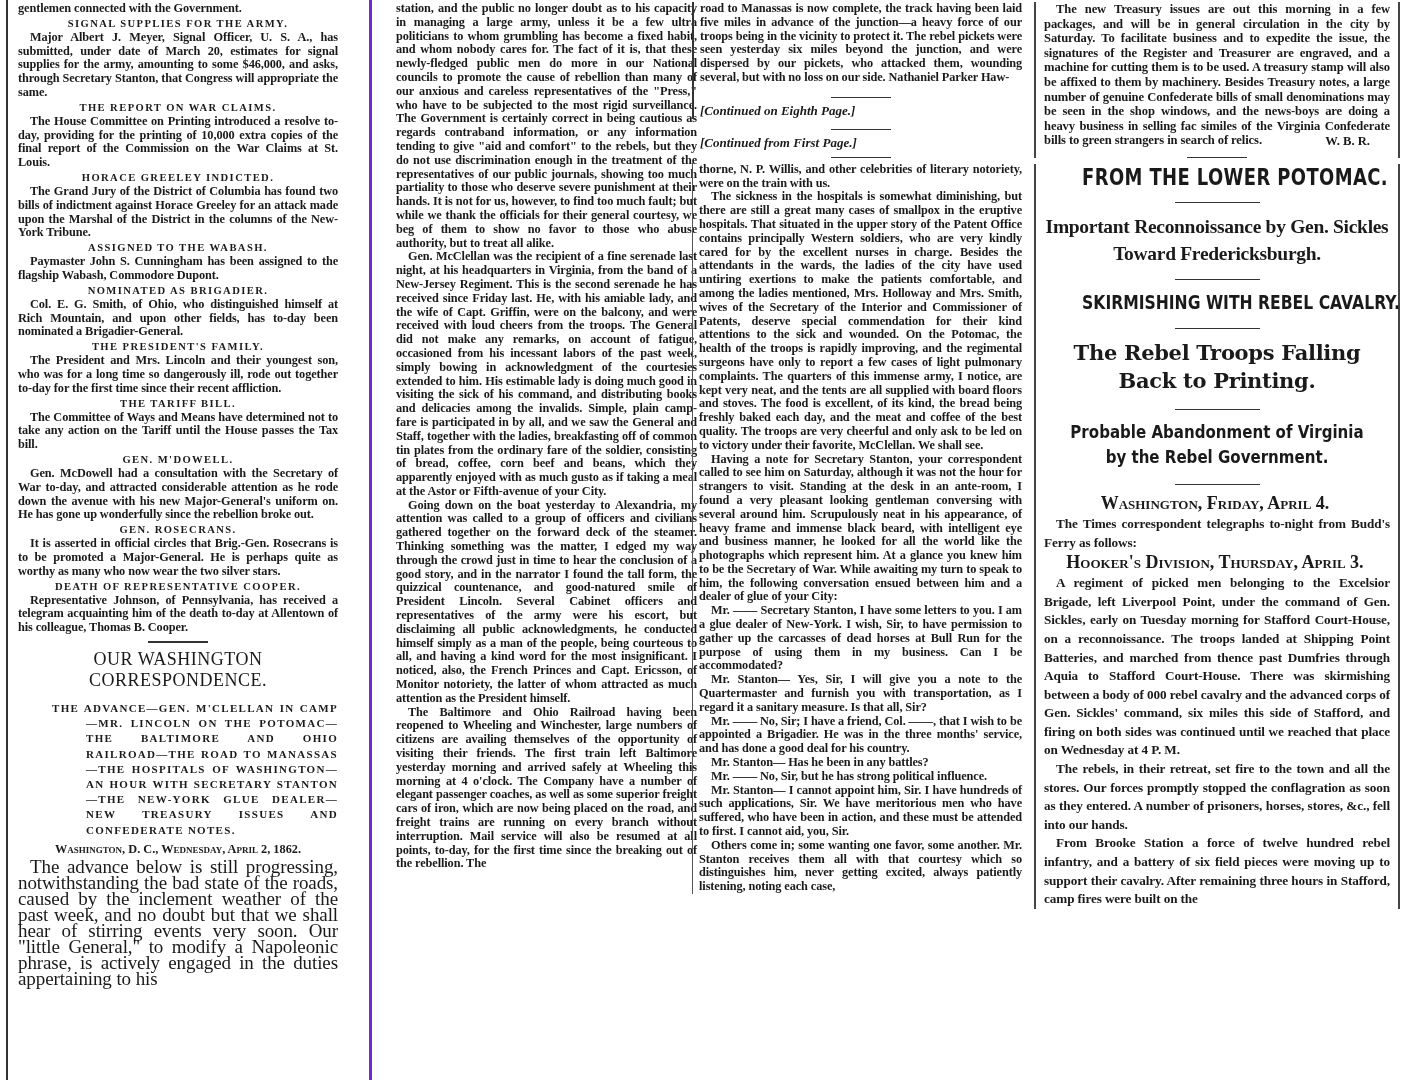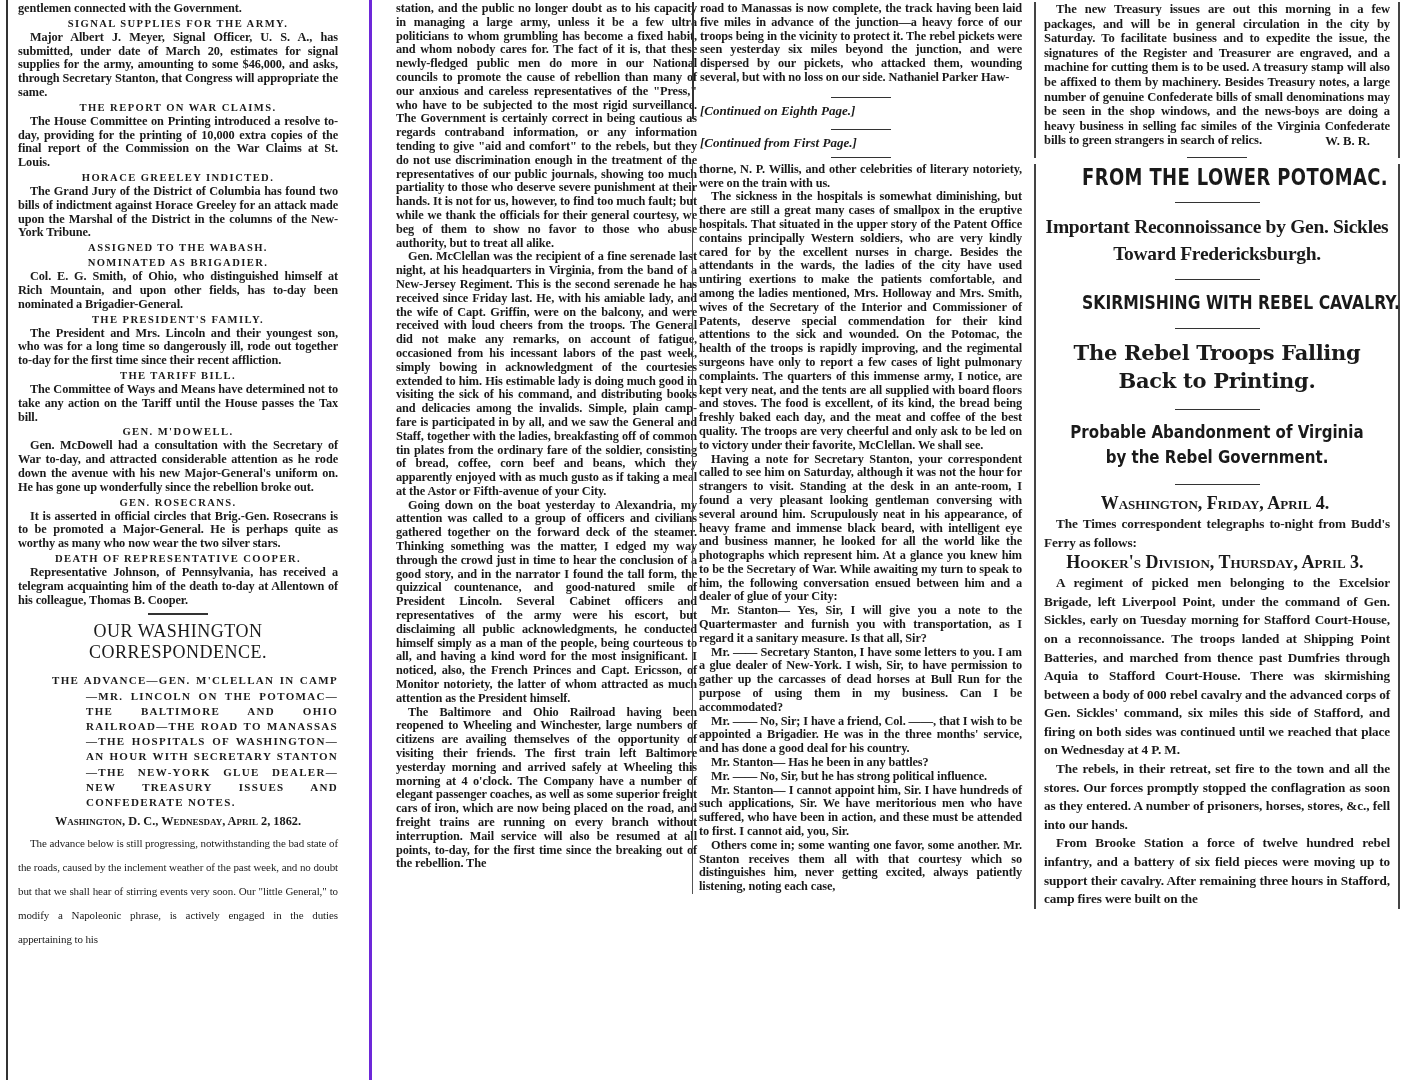--- a/index.html
+++ b/index.html
@@ -11,21 +11,21 @@
   .c3 { left:692px; width:336px; padding:2px 6px 0 8px; }
   .c4 { left:1034px; width:366px; padding:2px 6px 0 8px; }
   .c3-top { border-left:2px solid #333; padding-left:6px; margin-left:-8px; }
   .c3-bot { border-left:1px solid #555; padding-left:6px; margin-left:-8px; }
   p { margin:0; font-size:12.3px; line-height:13.8px; text-align:justify; font-weight:bold; text-indent:12px; letter-spacing:-0.1px; }
   p.ni { text-indent:0; }
   .head { text-align:center; font-size:10.6px; line-height:14px; letter-spacing:1.4px; font-weight:bold; margin:1px 0 0; }
   .bighead { text-align:center; font-size:18px; letter-spacing:0.5px; margin:6px 0 10px; font-weight:normal; }
   .subhead { font-size:11px; letter-spacing:1.3px; font-weight:bold; line-height:15.2px; text-align:justify; padding-left:34px; text-indent:-34px; margin-left:34px; }
   .dateline { text-align:center; font-size:12.3px; font-weight:bold; margin:4px 0 2px; }
-  .lead { font-size:11px; line-height:24px; font-weight:normal; }
+  .lead { font-size:19px; line-height:16px; font-weight:normal; }
   .rule { width:60px; height:2px; background:#333; margin:6px auto 5px; }
   .cont { text-align:left; font-style:italic; font-size:13px; margin:4px 0; font-weight:bold; }
   .box { border-left:2px solid #444; border-right:2px solid #444; padding:0 8px; margin-left:-8px; margin-right:-6px; }
   .box-top { border-left:2px solid #444; border-right:2px solid #444; padding:0 8px; margin-left:-8px; margin-right:-6px; }
   .h-potomac { font-family:"DejaVu Sans", sans-serif; font-weight:bold; font-size:23px; text-align:center; letter-spacing:0.5px; transform:scaleX(0.78); margin:6px 0 4px; white-space:nowrap; }
   .h-recon { font-family:"Liberation Serif", serif; font-weight:bold; font-size:19.5px; text-align:center; line-height:27px; letter-spacing:-0.3px; }
   .h-skirm { font-family:"DejaVu Sans", sans-serif; font-weight:bold; font-size:20px; text-align:center; transform:scaleX(0.78); white-space:nowrap; margin:2px 0; }
   .h-rebel { font-family:"DejaVu Serif", serif; font-weight:bold; font-size:21px; text-align:center; line-height:28px; letter-spacing:-0.3px; }
   .h-prob { font-family:"DejaVu Sans", sans-serif; font-weight:bold; font-size:17.5px; text-align:center; line-height:25px; transform:scaleX(0.86); }
   .dl-r { text-align:center; font-size:18px; font-weight:bold; margin:8px 4px 1px 0; font-variant:small-caps; }
@@ -42,20 +42,21 @@
   <div class="head">SIGNAL SUPPLIES FOR THE ARMY.</div>
   <p>Major Albert J. Meyer, Signal Officer, U. S. A., has submitted, under date of March 20, estimates for signal supplies for the army, amounting to some $46,000, and asks, through Secretary Stanton, that Congress will appropriate the same.</p>
 
   <div class="head">THE REPORT ON WAR CLAIMS.</div>
   <p>The House Committee on Printing introduced a resolve to-day, providing for the printing of 10,000 extra copies of the final report of the Commission on the War Claims at St. Louis.</p>
 
   <div class="head">HORACE GREELEY INDICTED.</div>
   <p>The Grand Jury of the District of Columbia has found two bills of indictment against Horace Greeley for an attack made upon the Marshal of the District in the columns of the New-York Tribune.</p>
 
   <div class="head">ASSIGNED TO THE WABASH.</div>
+  <p>Paymaster John S. Cunningham has been assigned to the flagship Wabash, Commodore Dupont.</p>
 
   <div class="head">NOMINATED AS BRIGADIER.</div>
   <p>Col. E. G. Smith, of Ohio, who distinguished himself at Rich Mountain, and upon other fields, has to-day been nominated a Brigadier-General.</p>
 
   <div class="head">THE PRESIDENT'S FAMILY.</div>
   <p>The President and Mrs. Lincoln and their youngest son, who was for a long time so dangerously ill, rode out together to-day for the first time since their recent affliction.</p>
 
   <div class="head">THE TARIFF BILL.</div>
   <p>The Committee of Ways and Means have determined not to take any action on the Tariff until the House passes the Tax bill.</p>
 
@@ -88,22 +89,22 @@
     <div class="rule" style="height:1px;margin-top:12px;"></div>
     <div class="cont">[Continued on Eighth Page.]</div>
   </div>
   <div class="rule" style="height:1px;margin-top:10px;"></div>
   <div class="cont">[Continued from First Page.]</div>
   <div class="rule" style="height:1px;"></div>
   <div class="c3-bot">
     <p class="ni">thorne, N. P. Willis, and other celebrities of literary notoriety, were on the train with us.</p>
     <p>The sickness in the hospitals is somewhat diminishing, but there are still a great many cases of smallpox in the eruptive hospitals. That situated in the upper story of the Patent Office contains principally Western soldiers, who are very kindly cared for by the excellent nurses in charge. Besides the attendants in the wards, the ladies of the city have used untiring exertions to make the patients comfortable, and among the ladies mentioned, Mrs. Holloway and Mrs. Smith, wives of the Secretary of the Interior and Commissioner of Patents, deserve special commendation for their kind attentions to the sick and wounded. On the Potomac, the health of the troops is rapidly improving, and the regimental surgeons have only to report a few cases of light pulmonary complaints. The quarters of this immense army, I notice, are kept very neat, and the tents are all supplied with board floors and stoves. The food is excellent, of its kind, the bread being freshly baked each day, and the meat and coffee of the best quality. The troops are very cheerful and only ask to be led on to victory under their favorite, McClellan. We shall see.</p>
     <p>Having a note for Secretary Stanton, your correspondent called to see him on Saturday, although it was not the hour for strangers to visit. Standing at the desk in an ante-room, I found a very pleasant looking gentleman conversing with several around him. Scrupulously neat in his appearance, of heavy frame and immense black beard, with intelligent eye and business manner, he looked for all the world like the photographs which represent him. At a glance you knew him to be the Secretary of War. While awaiting my turn to speak to him, the following conversation ensued between him and a dealer of glue of your City:</p>
+    <p>Mr. —— Secretary Stanton, I have some letters to you. I am a glue dealer of New-York. I wish, Sir, to have permission to gather up the carcasses of dead horses at Bull Run for the purpose of using them in my business. Can I be accommodated?</p>
     <p>Mr. Stanton— Yes, Sir, I will give you a note to the Quartermaster and furnish you with transportation, as I regard it a sanitary measure. Is that all, Sir?</p>
-    <p>Mr. —— Secretary Stanton, I have some letters to you. I am a glue dealer of New-York. I wish, Sir, to have permission to gather up the carcasses of dead horses at Bull Run for the purpose of using them in my business. Can I be accommodated?</p>
     <p>Mr. —— No, Sir; I have a friend, Col. ——, that I wish to be appointed a Brigadier. He was in the three months' service, and has done a good deal for his country.</p>
     <p>Mr. Stanton— Has he been in any battles?</p>
     <p>Mr. —— No, Sir, but he has strong political influence.</p>
     <p>Mr. Stanton— I cannot appoint him, Sir. I have hundreds of such applications, Sir. We have meritorious men who have suffered, who have been in action, and these must be attended to first. I cannot aid, you, Sir.</p>
     <p>Others come in; some wanting one favor, some another. Mr. Stanton receives them all with that courtesy which so distinguishes him, never getting excited, always patiently listening, noting each case,</p>
   </div>
 </div>
 
 <div class="col c4">
   <div class="box-top">

